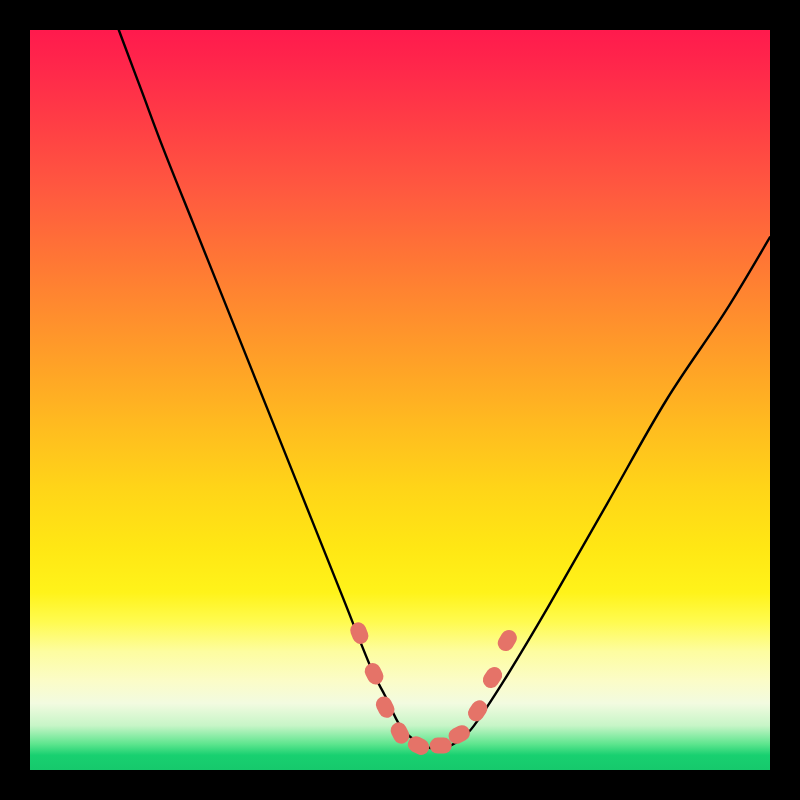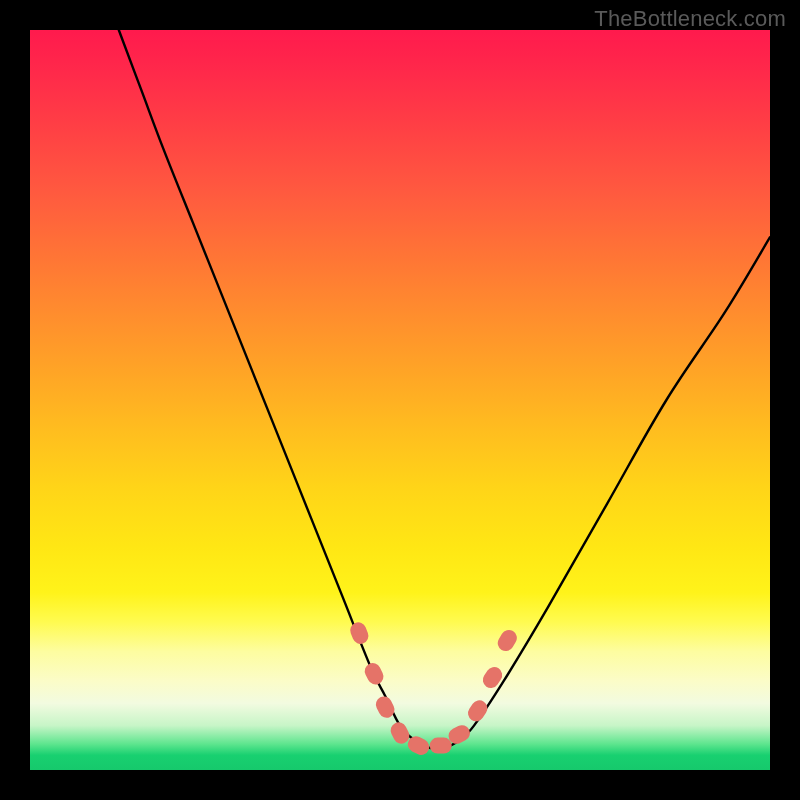--- a/index.html
+++ b/index.html
@@ -89,14 +89,13 @@
           <rect x="359.0" y="695.0" width="22" height="16" rx="8" ry="8" class="marker" fill="#e57368" transform="rotate(63.4 370.0 703.0)"></rect>
           <rect x="377.5" y="707.6" width="22" height="16" rx="8" ry="8" class="marker" fill="#e57368" transform="rotate(26.6 388.5 715.6)"></rect>
           <rect x="399.7" y="707.6" width="22" height="16" rx="8" ry="8" class="marker" fill="#e57368" transform="rotate(0.0 410.7 715.6)"></rect>
           <rect x="418.2" y="696.5" width="22" height="16" rx="8" ry="8" class="marker" fill="#e57368" transform="rotate(-26.6 429.2 704.5)"></rect>
           <rect x="436.7" y="672.8" width="22" height="16" rx="8" ry="8" class="marker" fill="#e57368" transform="rotate(-56.3 447.7 680.8)"></rect>
           <rect x="451.5" y="639.5" width="22" height="16" rx="8" ry="8" class="marker" fill="#e57368" transform="rotate(-56.3 462.5 647.5)"></rect>
           <rect x="466.3" y="602.5" width="22" height="16" rx="8" ry="8" class="marker" fill="#e57368" transform="rotate(-59.0 477.3 610.5)"></rect>
         </g>
     </svg>
   </div>
-  <div class="watermark">TheBottleneck.com</div>
 </div>
 
 </body></html>

